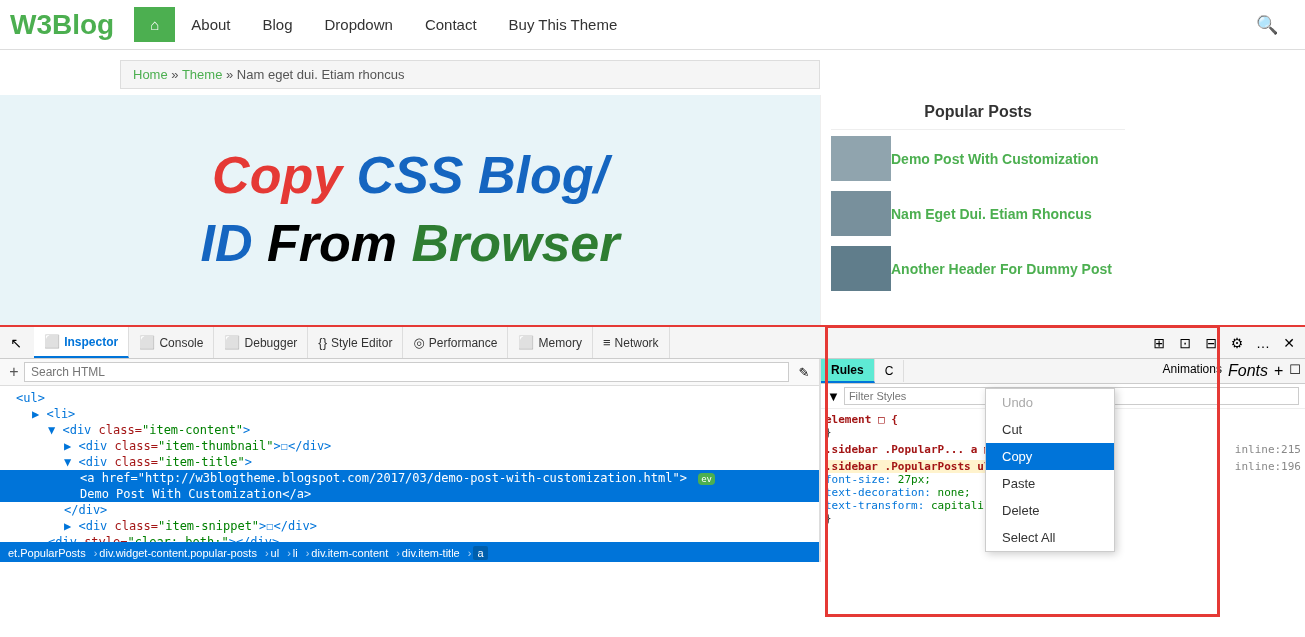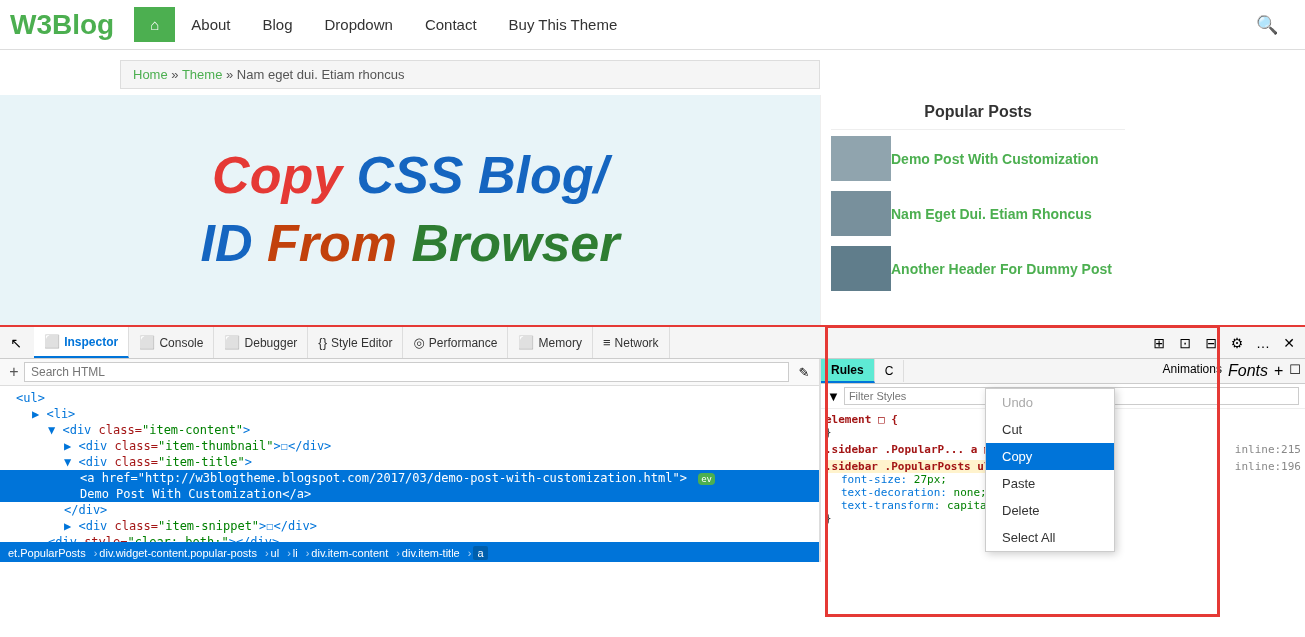--- a/index.html
+++ b/index.html
@@ -19,21 +19,21 @@
     .breadcrumb a { color: #4caf50; text-decoration: none; }
 
     
     .content-area { display: flex; height: 230px; }
     .main-content { width: 820px; background: #e8f4f8; display: flex; align-items: center; justify-content: center; overflow: hidden; }
     .hero-title { text-align: center; line-height: 1.3; }
     .hero-title .copy { color: #e53935; font-size: 52px; font-weight: bold; font-style: italic; }
     .hero-title .css { color: #1565c0; font-size: 52px; font-weight: bold; font-style: italic; }
     .hero-title .class { color: #1565c0; font-size: 52px; font-weight: bold; font-style: italic; }
     .hero-title .id { color: #1565c0; font-size: 52px; font-weight: bold; font-style: italic; }
-    .hero-title .from { color: #c2410c; font-size: 52px; font-weight: bold; font-style: italic; }
+    .hero-title .from { color: #000000; font-size: 52px; font-weight: bold; font-style: italic; }
     .hero-title .browser { color: #2e7d32; font-size: 52px; font-weight: bold; font-style: italic; }
 
     .sidebar { width: 315px; padding: 0 10px; border-left: 1px solid #eee; overflow: hidden; }
     .sidebar-title { text-align: center; font-size: 16px; font-weight: bold; color: #333; padding: 8px 0; border-bottom: 1px solid #eee; margin-bottom: 6px; }
     .sidebar-item { display: flex; align-items: center; margin-bottom: 10px; }
     .sidebar-thumb-placeholder { width: 60px; height: 45px; background: #b0bec5; display: flex; align-items: center; justify-content: center; font-size: 10px; color: #fff; }
     .sidebar-link { color: #4caf50; font-size: 14px; font-weight: bold; text-decoration: none; cursor: pointer; }
 
     
     .devtools { border-top: 2px solid #e53935; background: #fff; height: 237px; overflow: hidden; }
@@ -69,21 +69,21 @@
     .css-panel-tabs { display: flex; align-items: center; background: #f5f5f5; border-bottom: 1px solid #ccc; }
     .css-tab { padding: 4px 10px; font-size: 12px; cursor: pointer; border-right: 1px solid #ddd; }
     .css-tab.active { background: #5eead4; border-bottom: 2px solid #0074d9; font-weight: bold; }
     .css-filter { padding: 3px 6px; display: flex; align-items: center; border-bottom: 1px solid #eee; }
     .css-filter input { flex: 1; border: 1px solid #ccc; padding: 2px 4px; font-size: 11px; }
     .css-content { flex: 1; overflow: auto; padding: 4px; font-family: monospace; font-size: 11px; }
     .css-rule { margin-bottom: 4px; }
     .css-selector { color: #a31515; font-weight: bold; }
     .css-selector.highlight { background: #fff3cd; }
     .css-brace { color: #333; }
-    .css-prop { color: #0074d9; padding-left: 16px; }
+    .css-prop { color: #0074d9; }
     .css-val { color: #008000; }
 
     
     .context-menu { position: absolute; top: 388px; left: 985px; background: #fff; border: 1px solid #ccc; box-shadow: 2px 2px 8px rgba(0,0,0,0.2); z-index: 100; min-width: 130px; }
     .context-item { padding: 6px 16px; font-size: 13px; cursor: pointer; color: #333; }
     .context-item.highlighted { background: #0074d9; color: #fff; }
     .context-item.disabled { color: #aaa; cursor: default; }
 
     
     .breadcrumb-bottom { background: #0074d9; height: 22px; display: flex; align-items: center; padding: 0 8px; font-size: 11px; color: #fff; overflow: hidden; white-space: nowrap; }

